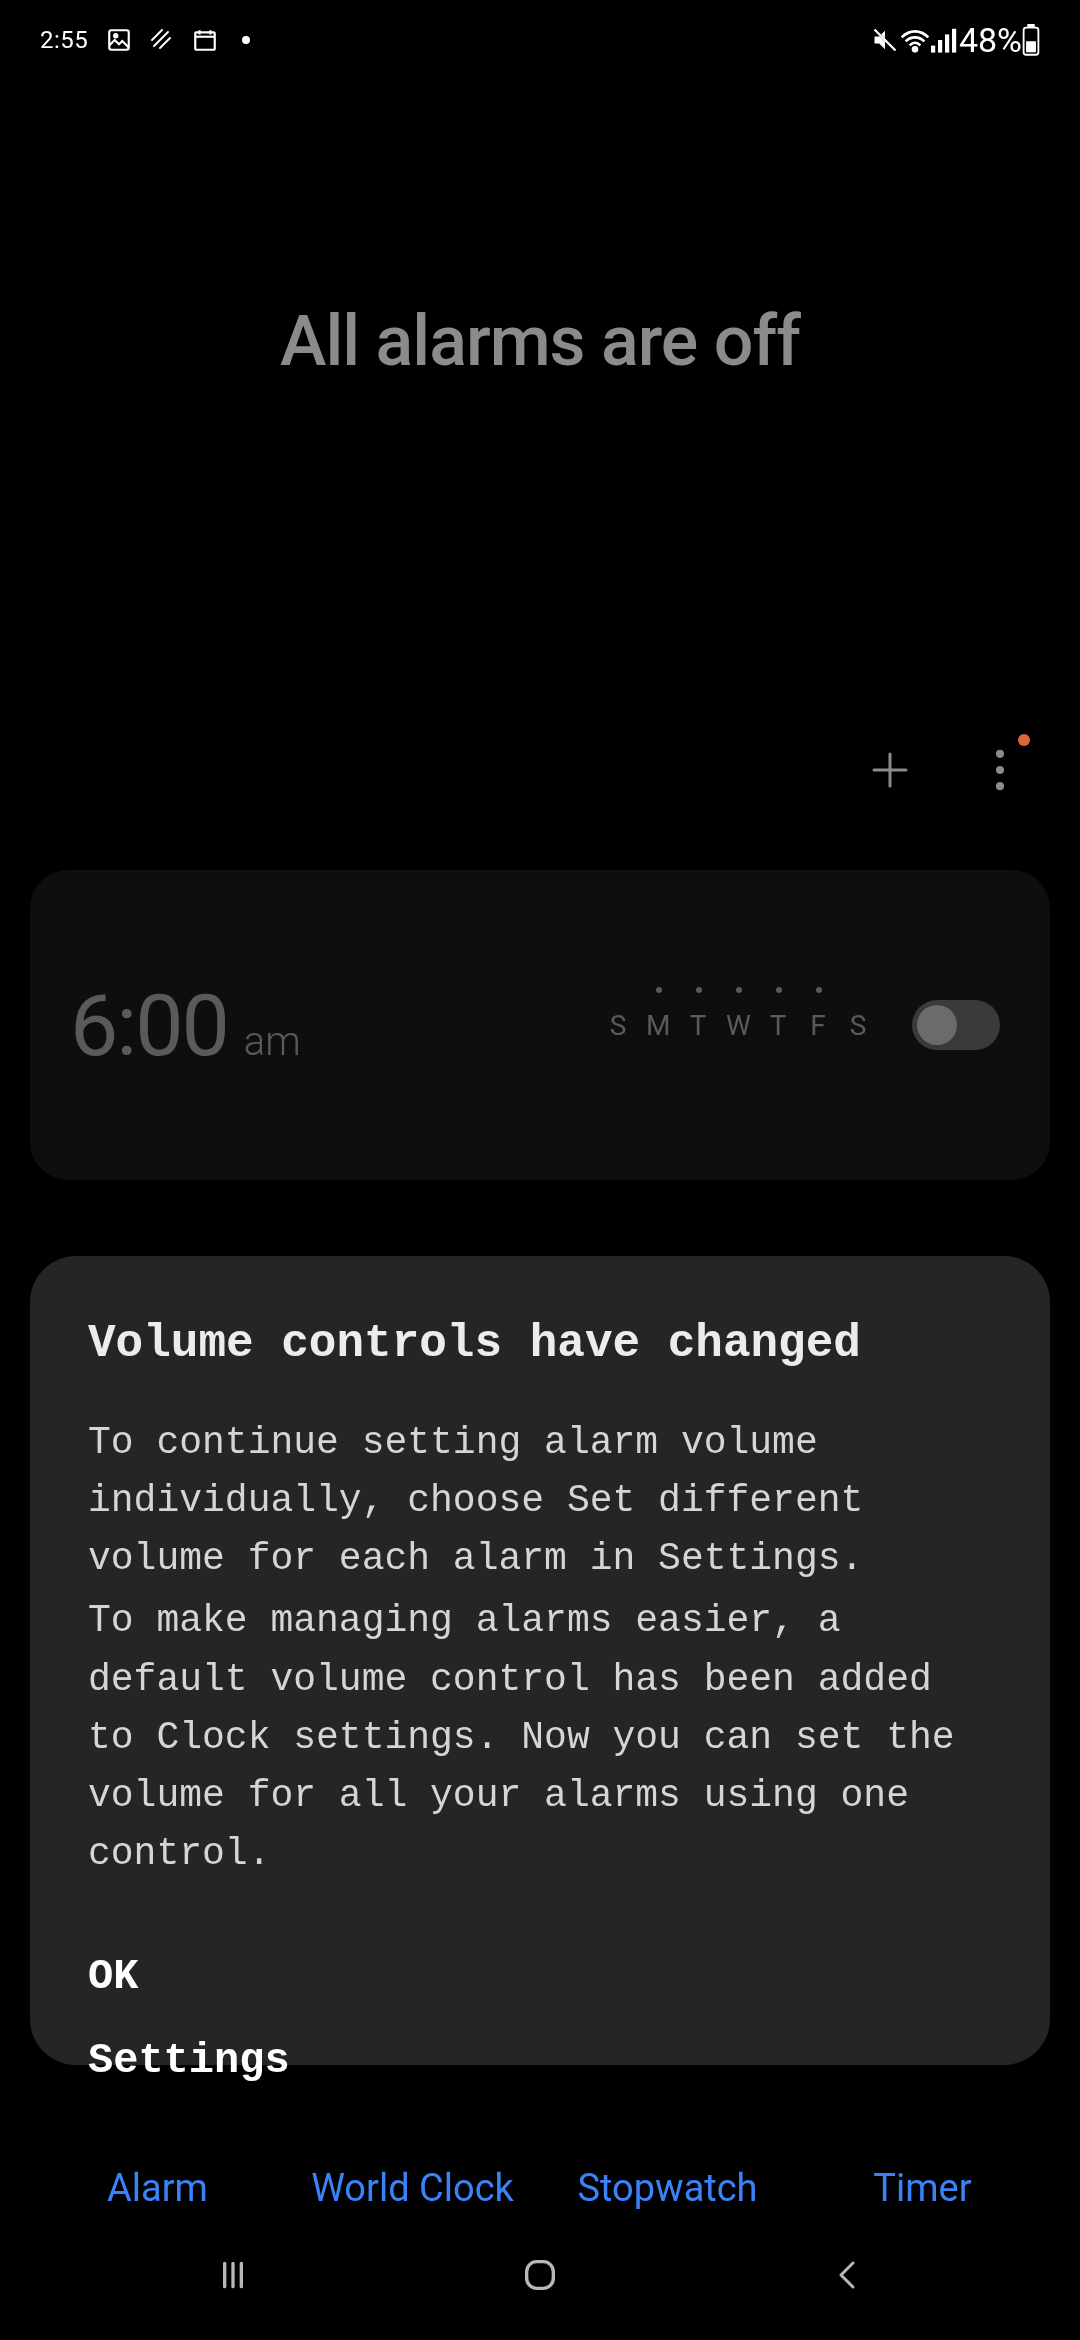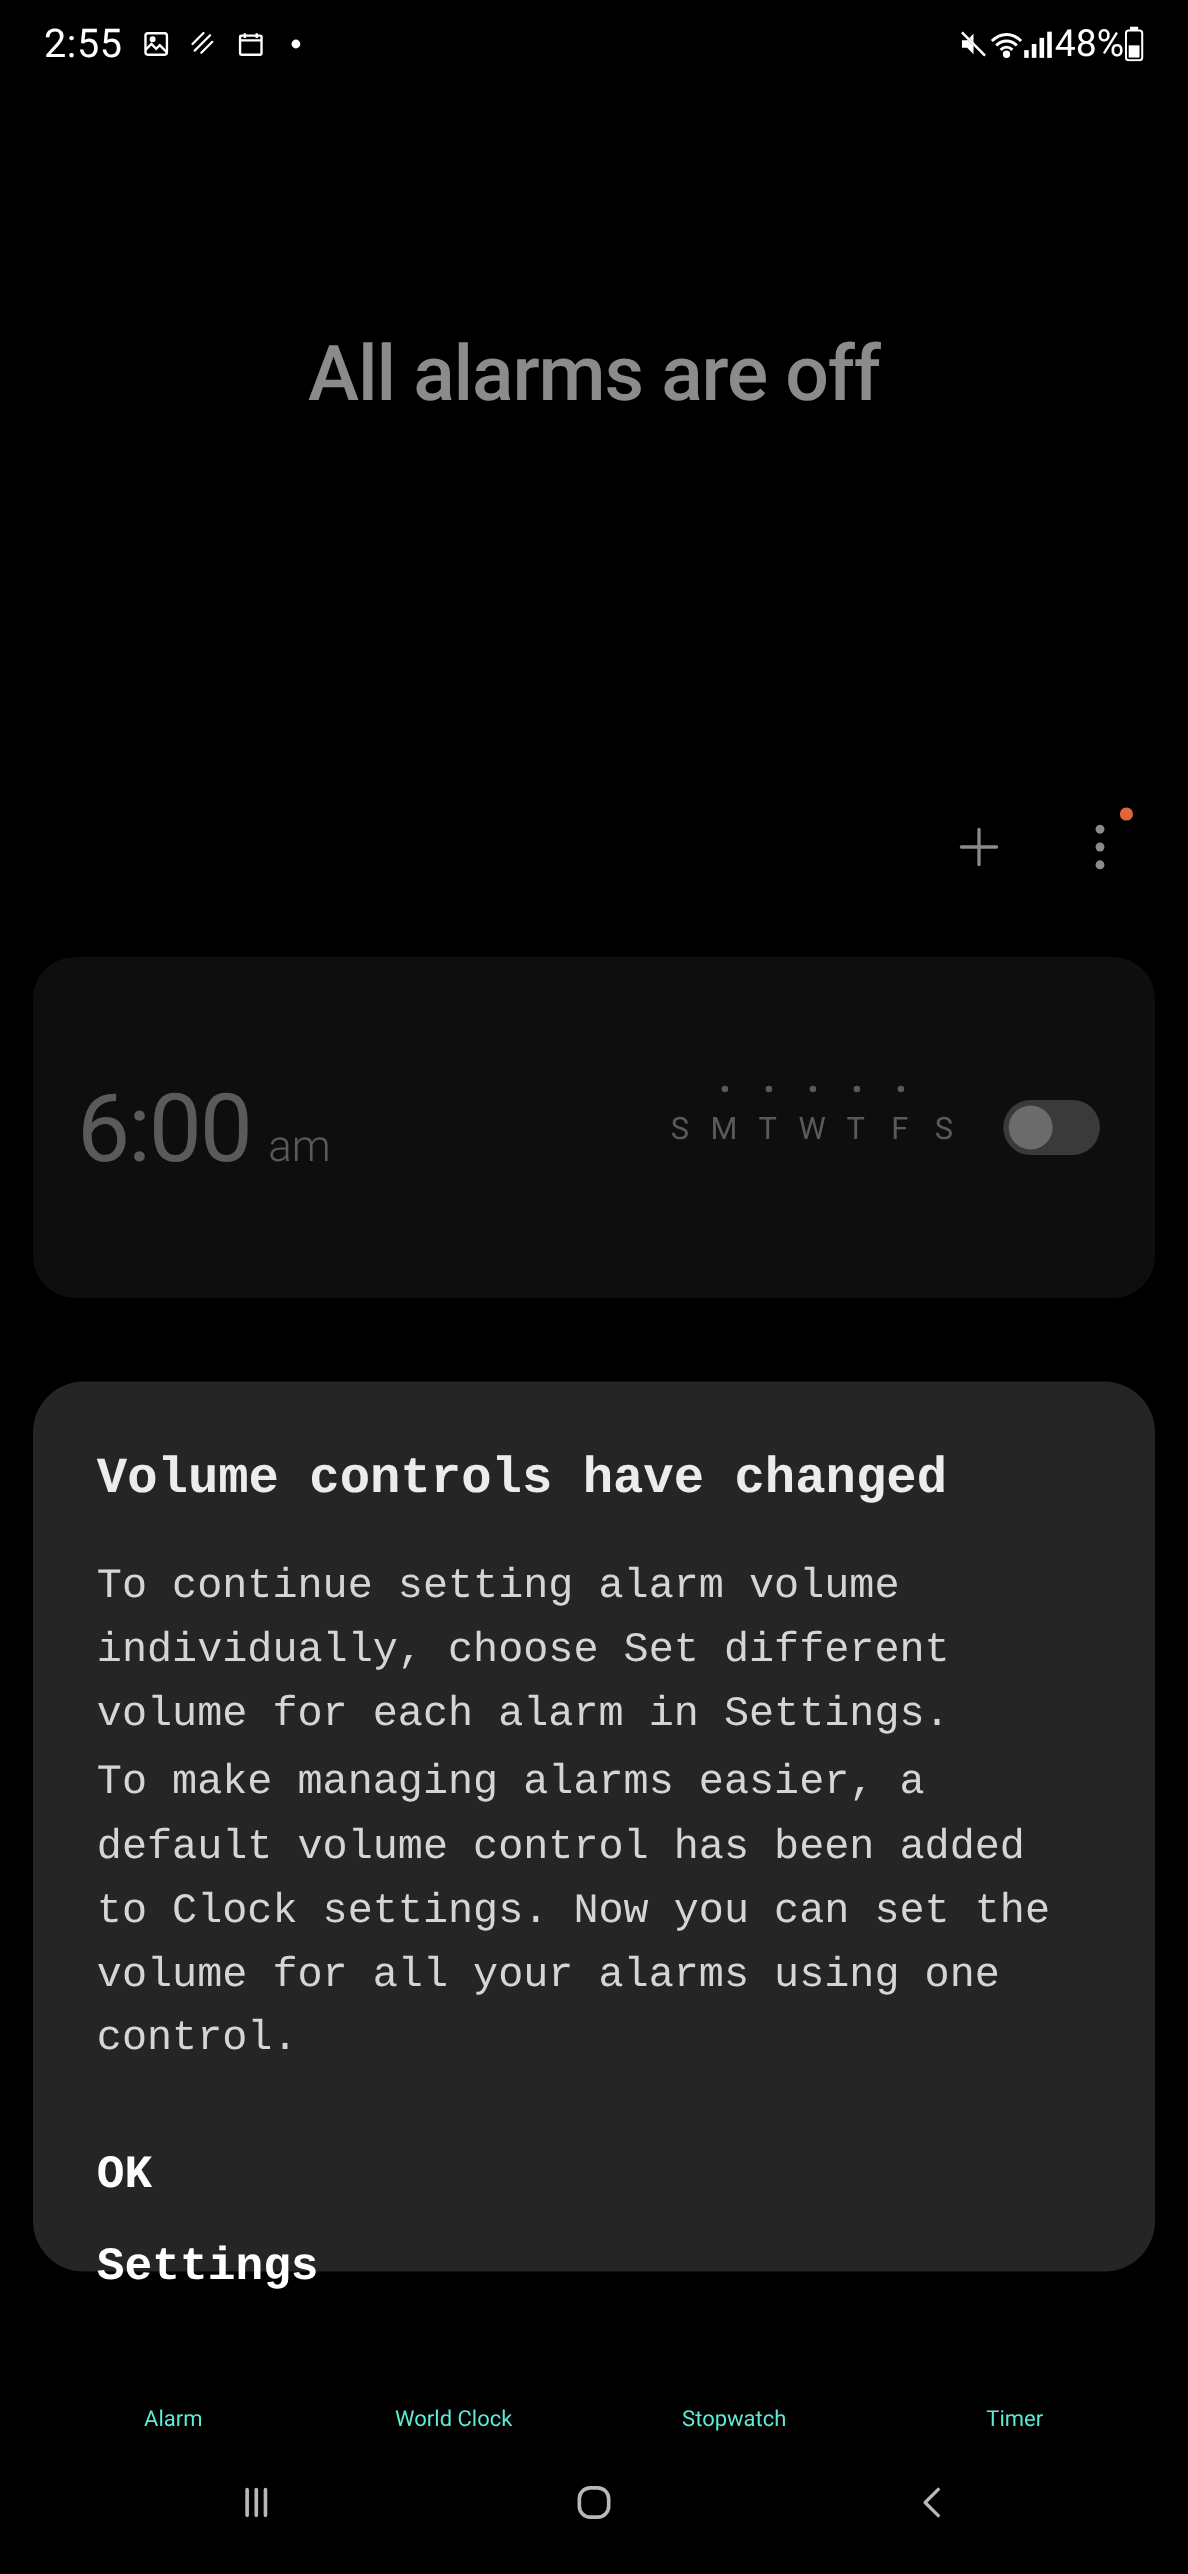--- a/index.html
+++ b/index.html
@@ -19,21 +19,21 @@
     display: flex;
     align-items: center;
     justify-content: space-between;
     padding: 0 40px;
     font-size: 34px;
     color: #fff;
     font-weight: 400;
   }
   .statusbar .left { display: flex; align-items: center; gap: 18px; }
   .statusbar .right { display: flex; align-items: center; }
-  .statusbar .time { font-size: 36px; letter-spacing: 0.5px; }
+  .statusbar .time { font-size: 24px; letter-spacing: 0.5px; }
   .ic { display: inline-flex; align-items: center; justify-content: center; }
   .ic svg { display: block; }
 
   .header-area {
     position: absolute;
     top: 300px;
     left: 0; right: 0;
     text-align: center;
   }
   .header-title {
@@ -130,22 +130,22 @@
     background: #6b6b6b;
   }
 
   .bottom-tabs {
     position: absolute;
     bottom: 130px;
     left: 0; right: 0;
     display: flex;
     justify-content: space-between;
     padding: 0 30px;
-    color: #5eead4;
-    font-size: 20px;
+    color: #3b82f6;
+    font-size: 38px;
   }
   .bottom-tabs .tab { flex: 1; text-align: center; cursor: pointer; }
 
   .dialog-overlay {
     position: absolute;
     inset: 0;
   }
   .dialog {
     position: absolute;
     left: 30px; right: 30px;

